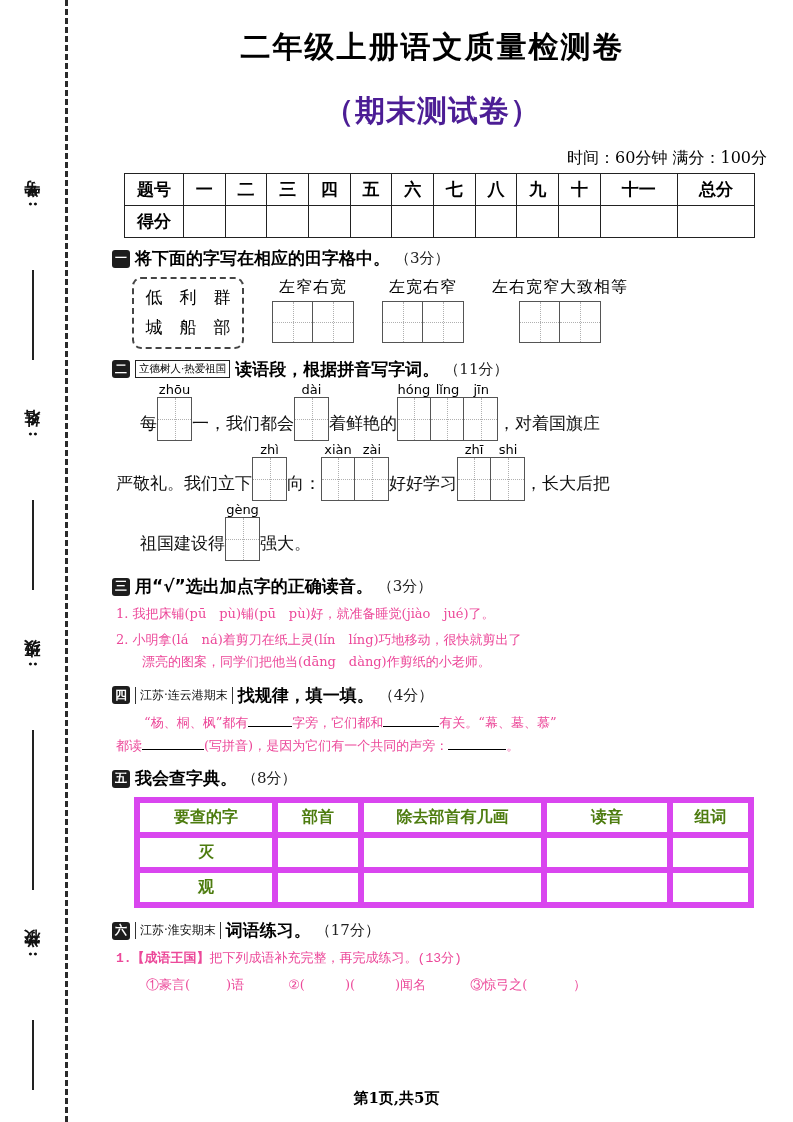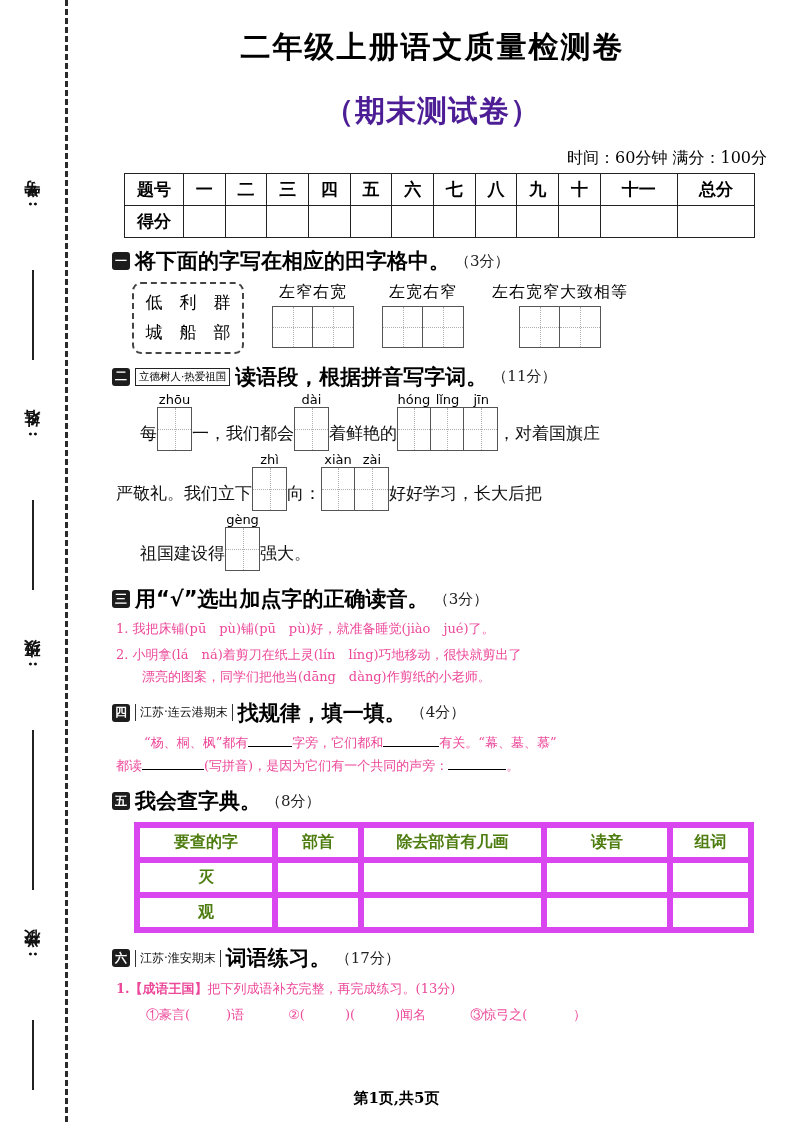--- a/index.html
+++ b/index.html
@@ -67,21 +67,21 @@
   .sec-head{display:flex;align-items:center;gap:5px;}
   .sec-num{
     display:inline-flex;align-items:center;justify-content:center;
     width:18px;height:18px;background:#1d1d1d;color:#fff;
     border-radius:3px;font-size:12px;font-weight:700;
     font-family:"DejaVu Serif","Liberation Serif",serif;
     flex:0 0 auto;
   }
   .sec-title{
     font-family:"DejaVu Sans","Liberation Sans",sans-serif;
-    font-size:21px;font-weight:700;color:#000;letter-spacing:0px;
+    font-size:17px;font-weight:700;color:#000;letter-spacing:0px;
   }
   .sec-pts{
     font-family:"DejaVu Serif","Liberation Serif",serif;
     font-size:15px;color:#222;
   }
   .src-tag{
     border-left:1px solid #333;border-right:1px solid #333;
     padding:0 4px;font-size:12px;color:#111;
     font-family:"DejaVu Sans","Liberation Sans",sans-serif;
   }
@@ -330,20 +330,30 @@
         <div class="pyrow">
           <span class="py">xiàn</span>
           <span class="py">zài</span>
         </div>
         <div class="tzg tall">
           <div class="cell"></div>
           <div class="cell"></div>
         </div>
       </div>
       <span class="txt">好好学习</span>
+      <div class="pyslot">
+        <div class="pyrow">
+          <span class="py">zhī</span>
+          <span class="py">shi</span>
+        </div>
+        <div class="tzg tall">
+          <div class="cell"></div>
+          <div class="cell"></div>
+        </div>
+      </div>
       <span class="txt">，长大后把</span>
     </div>
 
     <div class="inline-s2" style="margin-left:28px;">
       <span class="txt">祖国建设得</span>
       <div class="pyslot">
         <div class="pyrow">
           <span class="py">gèng</span>
         </div>
         <div class="tzg tall">
@@ -415,21 +425,21 @@
     </div>
   </div>
 
   <div class="sec" style="margin-top:11px;">
     <div class="sec-head">
       <span class="sec-num">六</span>
       <span class="src-tag">江苏·淮安期末</span>
       <span class="sec-title">词语练习。</span>
       <span class="sec-pts">（17分）</span>
     </div>
-    <div class="btxt" style="margin:7px 12px 0 4px;">
+    <div class="btxt" style="margin:7px 12px 0 4px;font-family:Liberation Mono, monospace;">
       <span style="font-weight:700;">1.</span><span style="font-weight:700;">【成语王国】</span><span>把下列成语补充完整，再完成练习。(13分)</span>
     </div>
     <div class="btxt" style="margin:6px 0 0 34px;display:flex;gap:44px;">
       <span><span>①</span><span>豪言(</span><span class="blank" style="width:36px;border:none;"></span><span>)语</span></span>
       <span><span>②</span><span>(</span><span class="blank" style="width:40px;border:none;"></span><span>)(</span><span class="blank" style="width:40px;border:none;"></span><span>)闻名</span></span>
       <span><span>③</span><span>惊弓之(</span><span class="blank" style="width:46px;border:none;"></span><span>）</span></span>
     </div>
   </div>
 
 </div>

